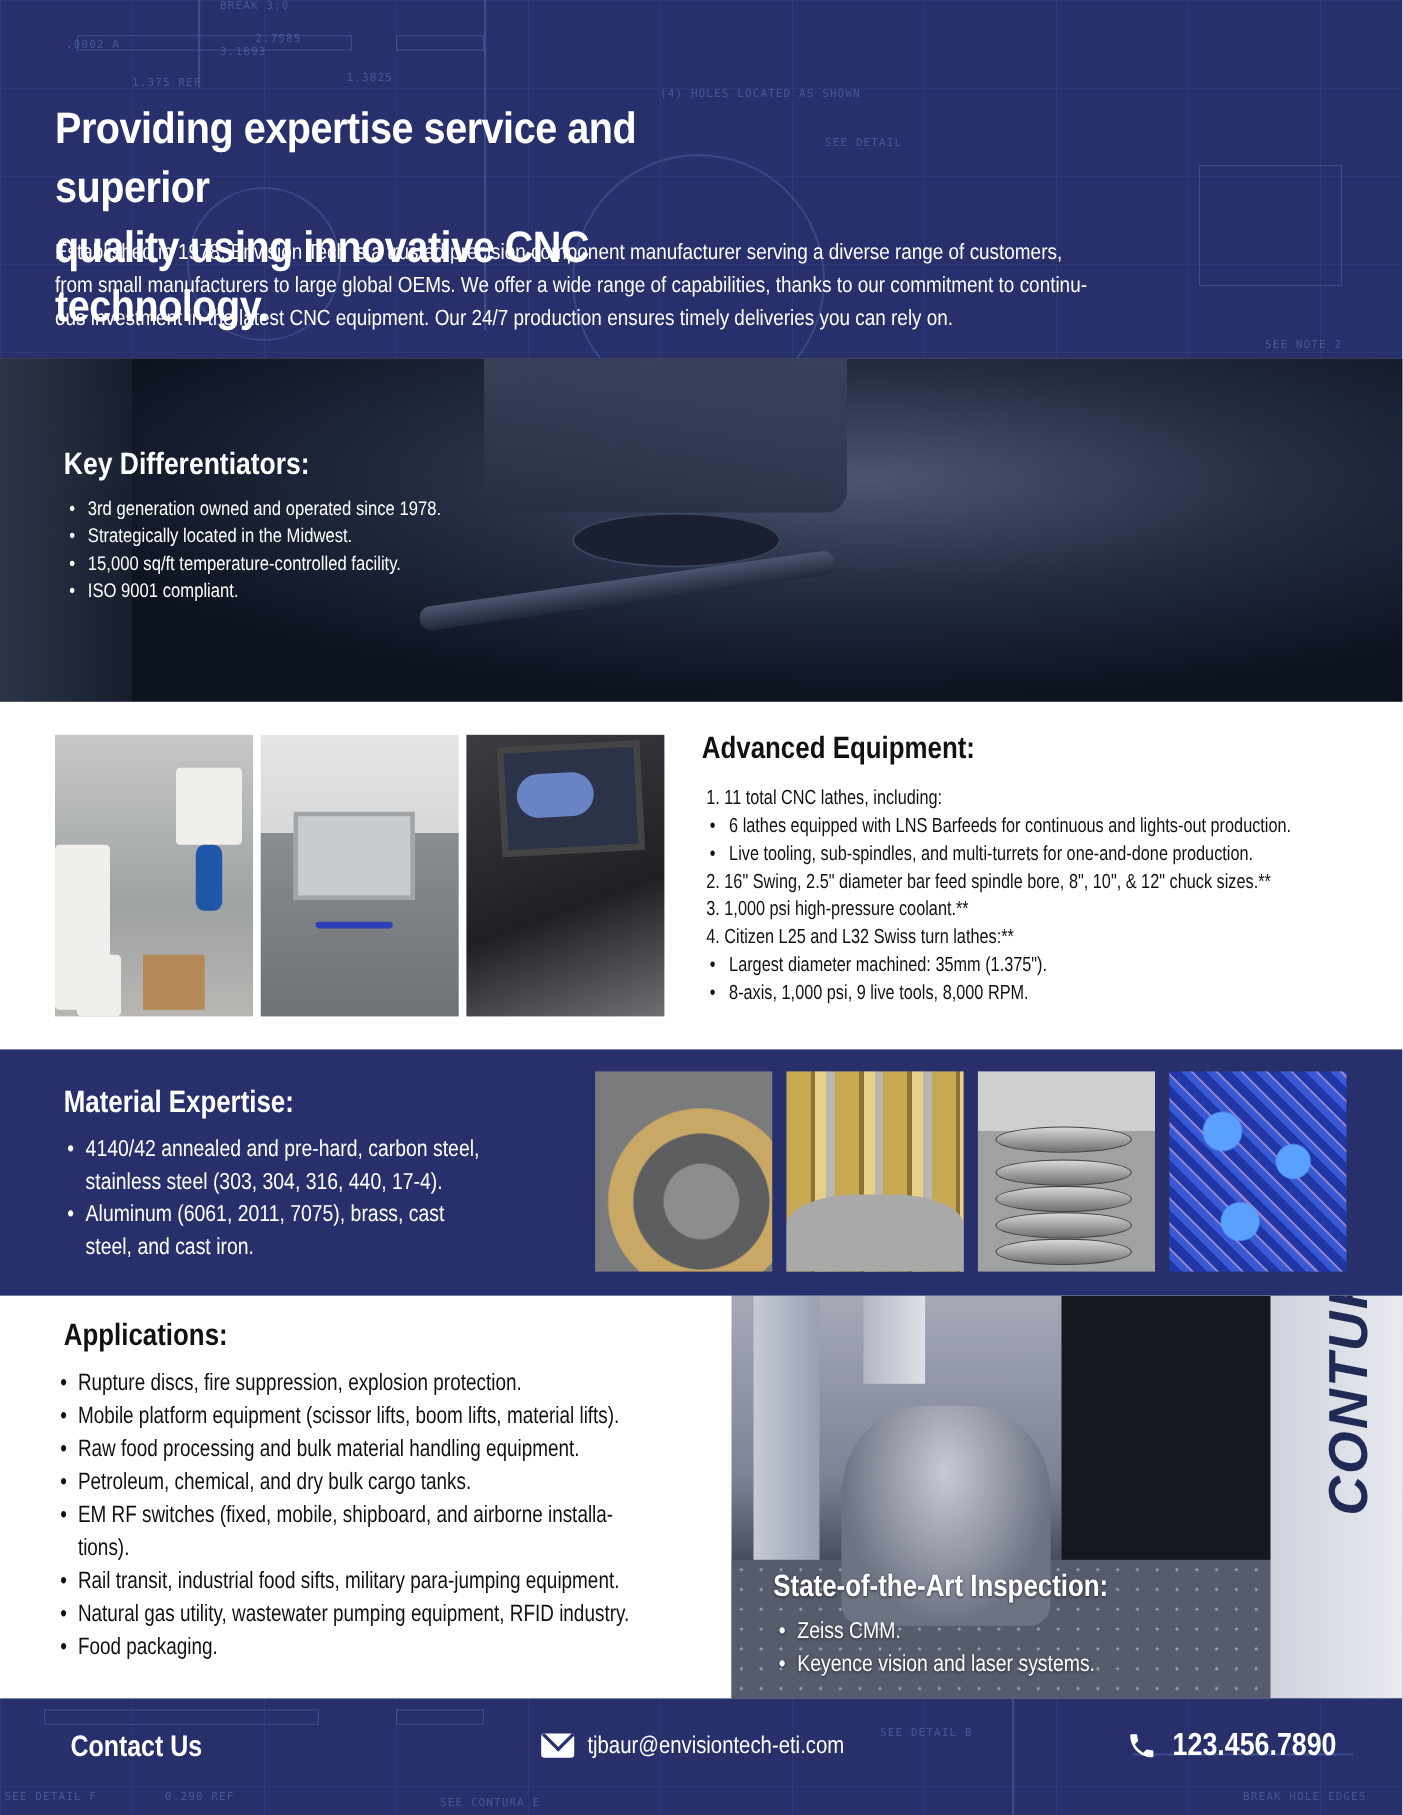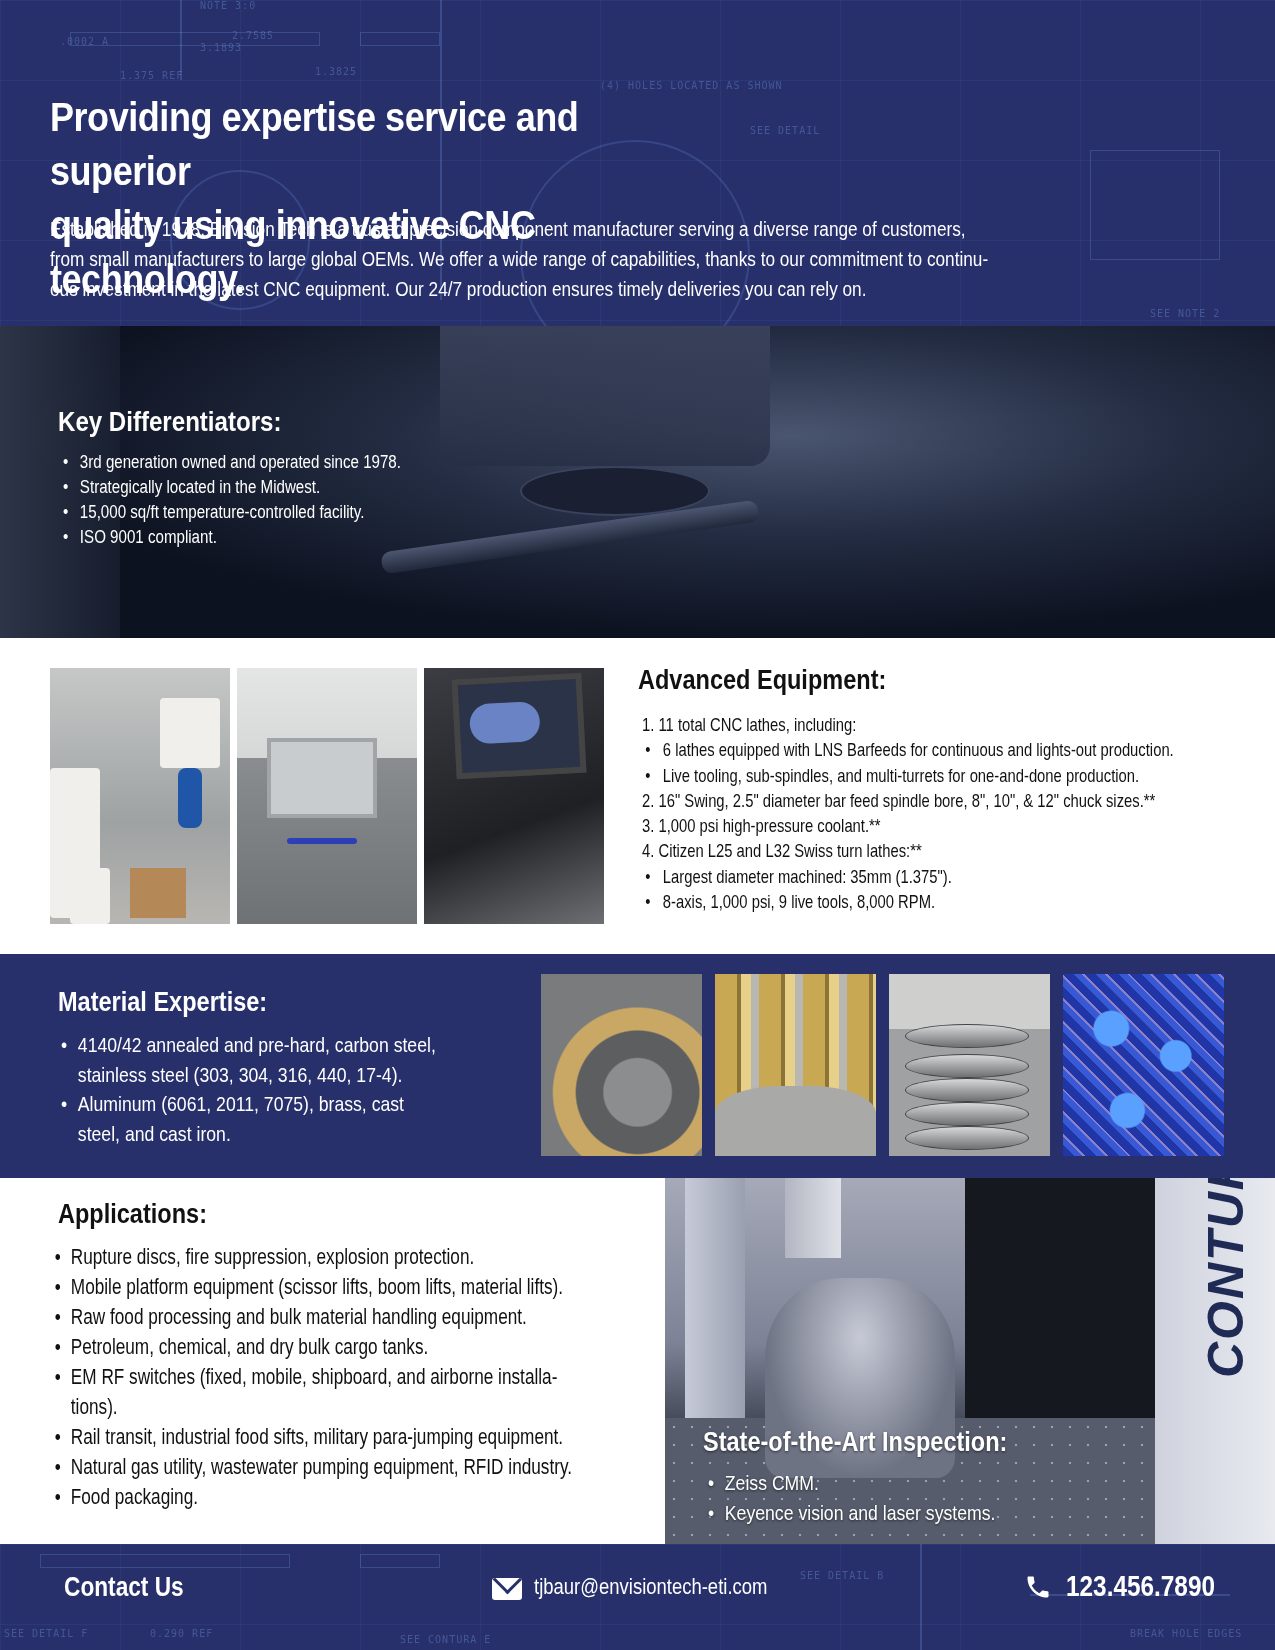--- a/index.html
+++ b/index.html
@@ -166,40 +166,40 @@
     transform: rotate(-90deg); transform-origin: left top; letter-spacing: 2px; white-space: nowrap; }
   .insp-title { position: absolute; left: 38px; top: 248px; color: #ffffff; font-size: 28px; font-weight: 700;
     transform: scaleX(0.84); transform-origin: left top; text-shadow: 0 1px 3px rgba(0,0,0,0.6); }
   .insp-list { position: absolute; left: 38px; top: 290px; width: 420px; color: #ffffff; font-size: 21px; line-height: 30px;
     transform: scaleX(0.84); transform-origin: left top; text-shadow: 0 1px 3px rgba(0,0,0,0.6); }
 
   
   #footer { top: 1544px; height: 106px; }
   .contact-label { position: absolute; left: 64px; top: 28px; color: #ffffff; font-size: 27px; font-weight: 700;
     transform: scaleX(0.84); transform-origin: left top; }
-  .email-wrap { position: absolute; left: 492px; top: 30px; display: flex; align-items: flex-end; gap: 12px; }
+  .email-wrap { position: absolute; left: 492px; top: 30px; display: flex; align-items: center; gap: 12px; }
   .mail-icon { width: 30px; height: 22px; background: #ffffff; border-radius: 3px; position: relative; overflow: hidden; }
   .mail-icon::before { content: ""; position: absolute; left: 5px; top: -9px; width: 18px; height: 18px; border: 3px solid #27306b; transform: rotate(45deg); border-top: none; border-left: none; }
   .email-text { color: #ffffff; font-size: 22px; transform: scaleX(0.84); transform-origin: left center; display: inline-block; }
   .phone-wrap { position: absolute; left: 1024px; top: 26px; display: flex; align-items: center; gap: 14px; }
   .phone-icon { width: 28px; height: 28px; }
   .phone-text { color: #ffffff; font-size: 29px; font-weight: 700; transform: scaleX(0.84); transform-origin: left center; display: inline-block; }
 </style>
 </head>
 <body>
 
 <section id="header" class="blueprint">
   <div class="bp-line" style="left:70px;top:32px;width:250px;height:14px;"></div>
   <div class="bp-line" style="left:360px;top:32px;width:80px;height:14px;"></div>
   <div class="bp-line" style="left:440px;top:0;width:0;height:300px;"></div>
   <div class="bp-line" style="left:180px;top:0;width:0;height:80px;"></div>
   <div class="bp-circle" style="left:520px;top:140px;width:230px;height:230px;"></div>
   <div class="bp-circle" style="left:170px;top:170px;width:140px;height:140px;"></div>
   <div class="bp-line" style="left:1090px;top:150px;width:130px;height:110px;"></div>
-  <div class="bp-text" style="left:200px;top:0;">NOTE 3:0</div>
+  <div class="bp-text" style="left:200px;top:0;">BREAK 3:0</div>
   <div class="bp-text" style="left:60px;top:36px;">.0002 A</div>
   <div class="bp-text" style="left:200px;top:30px;margin-left:32px;">2.7585</div>
   <div class="bp-text" style="left:200px;top:42px;">3.1893</div>
   <div class="bp-text" style="left:120px;top:70px;">1.375 REF</div>
   <div class="bp-text" style="left:280px;top:66px;margin-left:35px;">1.3825</div>
   <div class="bp-text" style="left:750px;top:125px;">SEE DETAIL</div>
   <div class="bp-text" style="left:600px;top:80px;">(4) HOLES LOCATED AS SHOWN</div>
   <div class="bp-text" style="left:1150px;top:308px;">SEE NOTE 2</div>
 
 

